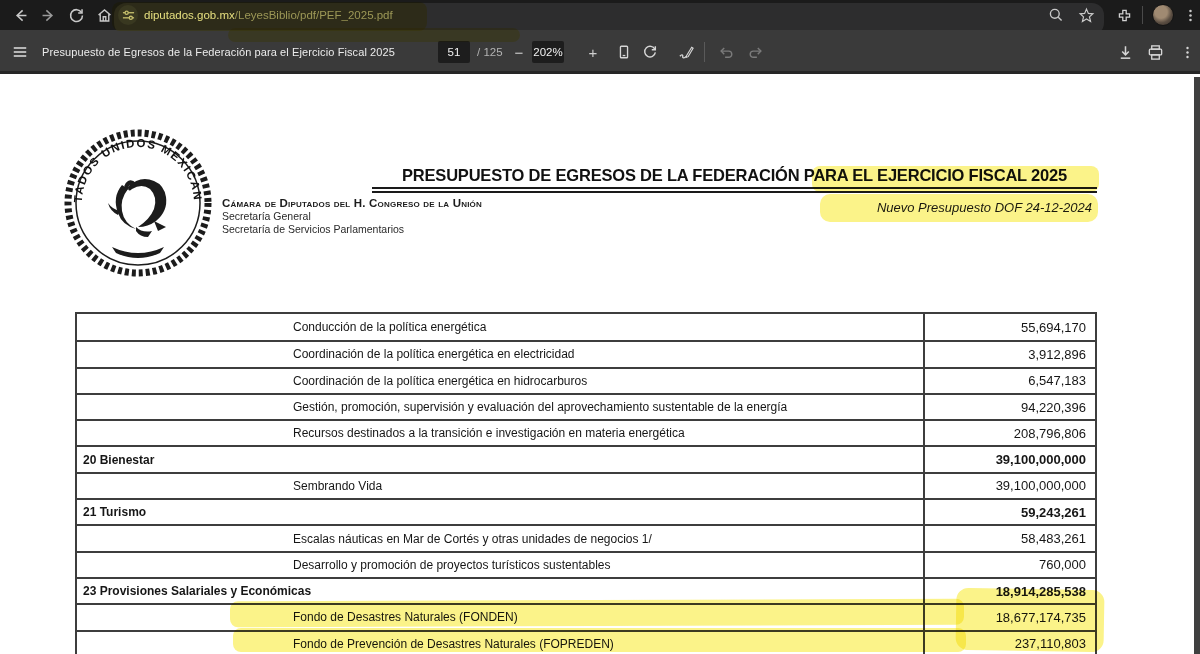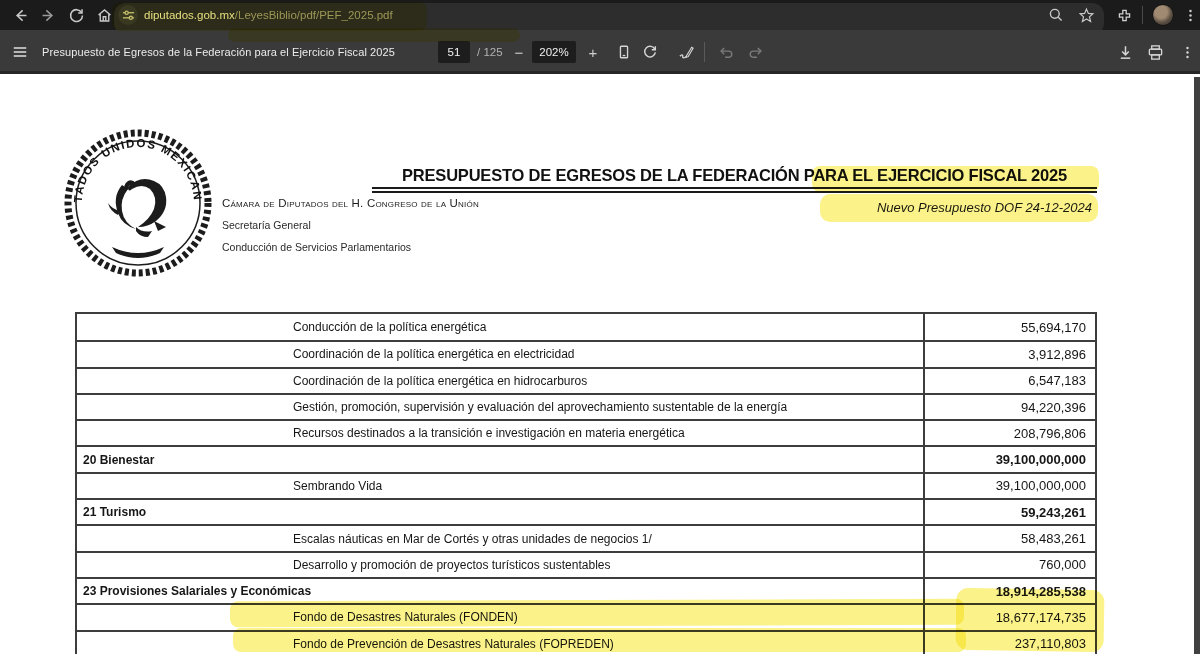--- a/index.html
+++ b/index.html
@@ -32,34 +32,34 @@
            justify-content:center; border-radius:50%; cursor:pointer; }
   .pdf-title { position:absolute; left:42px; top:0; height:44px; line-height:44px; color:#ececec;
                font-size:11px; letter-spacing:0.1px; }
   .page-box { position:absolute; left:438px; top:11px; width:32px; height:22px; background:#1d1d1d;
               border:none; border-radius:2px; color:#f0f0f0; font-size:11.5px; text-align:center;
               font-family:"Liberation Sans", sans-serif; }
   .page-total { position:absolute; left:477px; top:0; height:44px; line-height:44px; color:#b3b3b3;
                 font-size:11.5px; }
   .zoom-btn { position:absolute; top:10px; width:22px; height:24px; color:#cfcfcf; font-size:15px;
               display:flex; align-items:center; justify-content:center; cursor:pointer; }
-  .zoom-box { position:absolute; left:532px; top:11px; width:44px; height:22px; background:#1d1d1d;
+  .zoom-box { position:absolute; left:532px; top:11px; width:32px; height:22px; background:#1d1d1d;
               border-radius:2px; color:#f0f0f0; font-size:11.5px; display:flex; align-items:center;
               justify-content:center; cursor:pointer; }
   .vsep-p { position:absolute; left:704px; top:12px; width:1px; height:20px; background:#5a5a5a; }
 
   
   .page { position:absolute; left:0; top:77px; width:1194px; height:577px; background:#ffffff; }
   .scroll-strip { position:absolute; left:1194px; top:77px; width:6px; height:577px; background:#404040; cursor:pointer; }
 
   .seal { position:absolute; left:62px; top:50px; }
 
   .org-block { position:absolute; left:222px; top:120px; color:#1c1c1c; }
-  .org-line1 { font-size:11.5px; font-weight:normal; font-variant:small-caps; letter-spacing:0.2px; }
-  .org-line2, .org-line3 { font-size:10.5px; margin-top:10px; color:#2a2a2a; }
+  .org-line1 { font-size:11.5px; font-weight:bold; font-variant:small-caps; letter-spacing:0.2px; }
+  .org-line2, .org-line3 { font-size:10.5px; margin-top:1px; color:#2a2a2a; }
 
   .title-wrap { position:absolute; left:372px; top:89px; width:725px; }
   .doc-title { font-size:16.5px; font-weight:bold; color:#111; text-align:center; letter-spacing:-0.2px;
                white-space:nowrap; }
   .title-rule1 { margin-top:2px; height:0; border-top:2px solid #1a1a1a; }
   .title-rule2 { margin-top:2px; height:0; border-top:2px solid #1a1a1a; }
 
   .doc-subtitle { position:absolute; left:700px; top:123px; width:392px; text-align:right;
                   font-size:13px; font-style:italic; color:#1a1a1a; }
 
@@ -241,21 +241,21 @@
       <path d="M66 60 Q78 48 92 54 Q102 58 104 70 Q106 84 94 94 Q86 100 76 100 Q88 92 92 82 Q96 70 88 62 Q80 56 70 62 Q66 66 66 60 Z" fill="#1c1c1c"></path>
       <path d="M64 64 Q60 58 66 54 Q70 52 74 56 L70 58 Q66 58 66 62 Z" fill="#1c1c1c"></path>
       <path d="M74 100 Q80 106 90 104 L86 110 Q78 110 74 104 Z" fill="#1c1c1c"></path>
       <path d="M92 94 L104 100 L96 104 Z" fill="#1c1c1c"></path>
       <path d="M56 88 Q48 84 46 76 Q50 82 58 84 Z" fill="#1c1c1c"></path>
     </svg>
 
     <div class="org-block">
       <div class="org-line1">Cámara de Diputados del H. Congreso de la Unión</div>
       <div class="org-line2">Secretaría General</div>
-      <div class="org-line3">Conducción de Servicios Parlamentarios</div>
+      <div class="org-line3">Secretaría de Servicios Parlamentarios</div>
     </div>
 
     <div class="title-wrap">
       <div class="doc-title">PRESUPUESTO DE EGRESOS DE LA FEDERACIÓN PARA EL EJERCICIO FISCAL 2025</div>
       <div class="title-rule1"></div>
       <div class="title-rule2"></div>
     </div>
 
     <div class="doc-subtitle">Nuevo Presupuesto DOF 24-12-2024</div>
 

